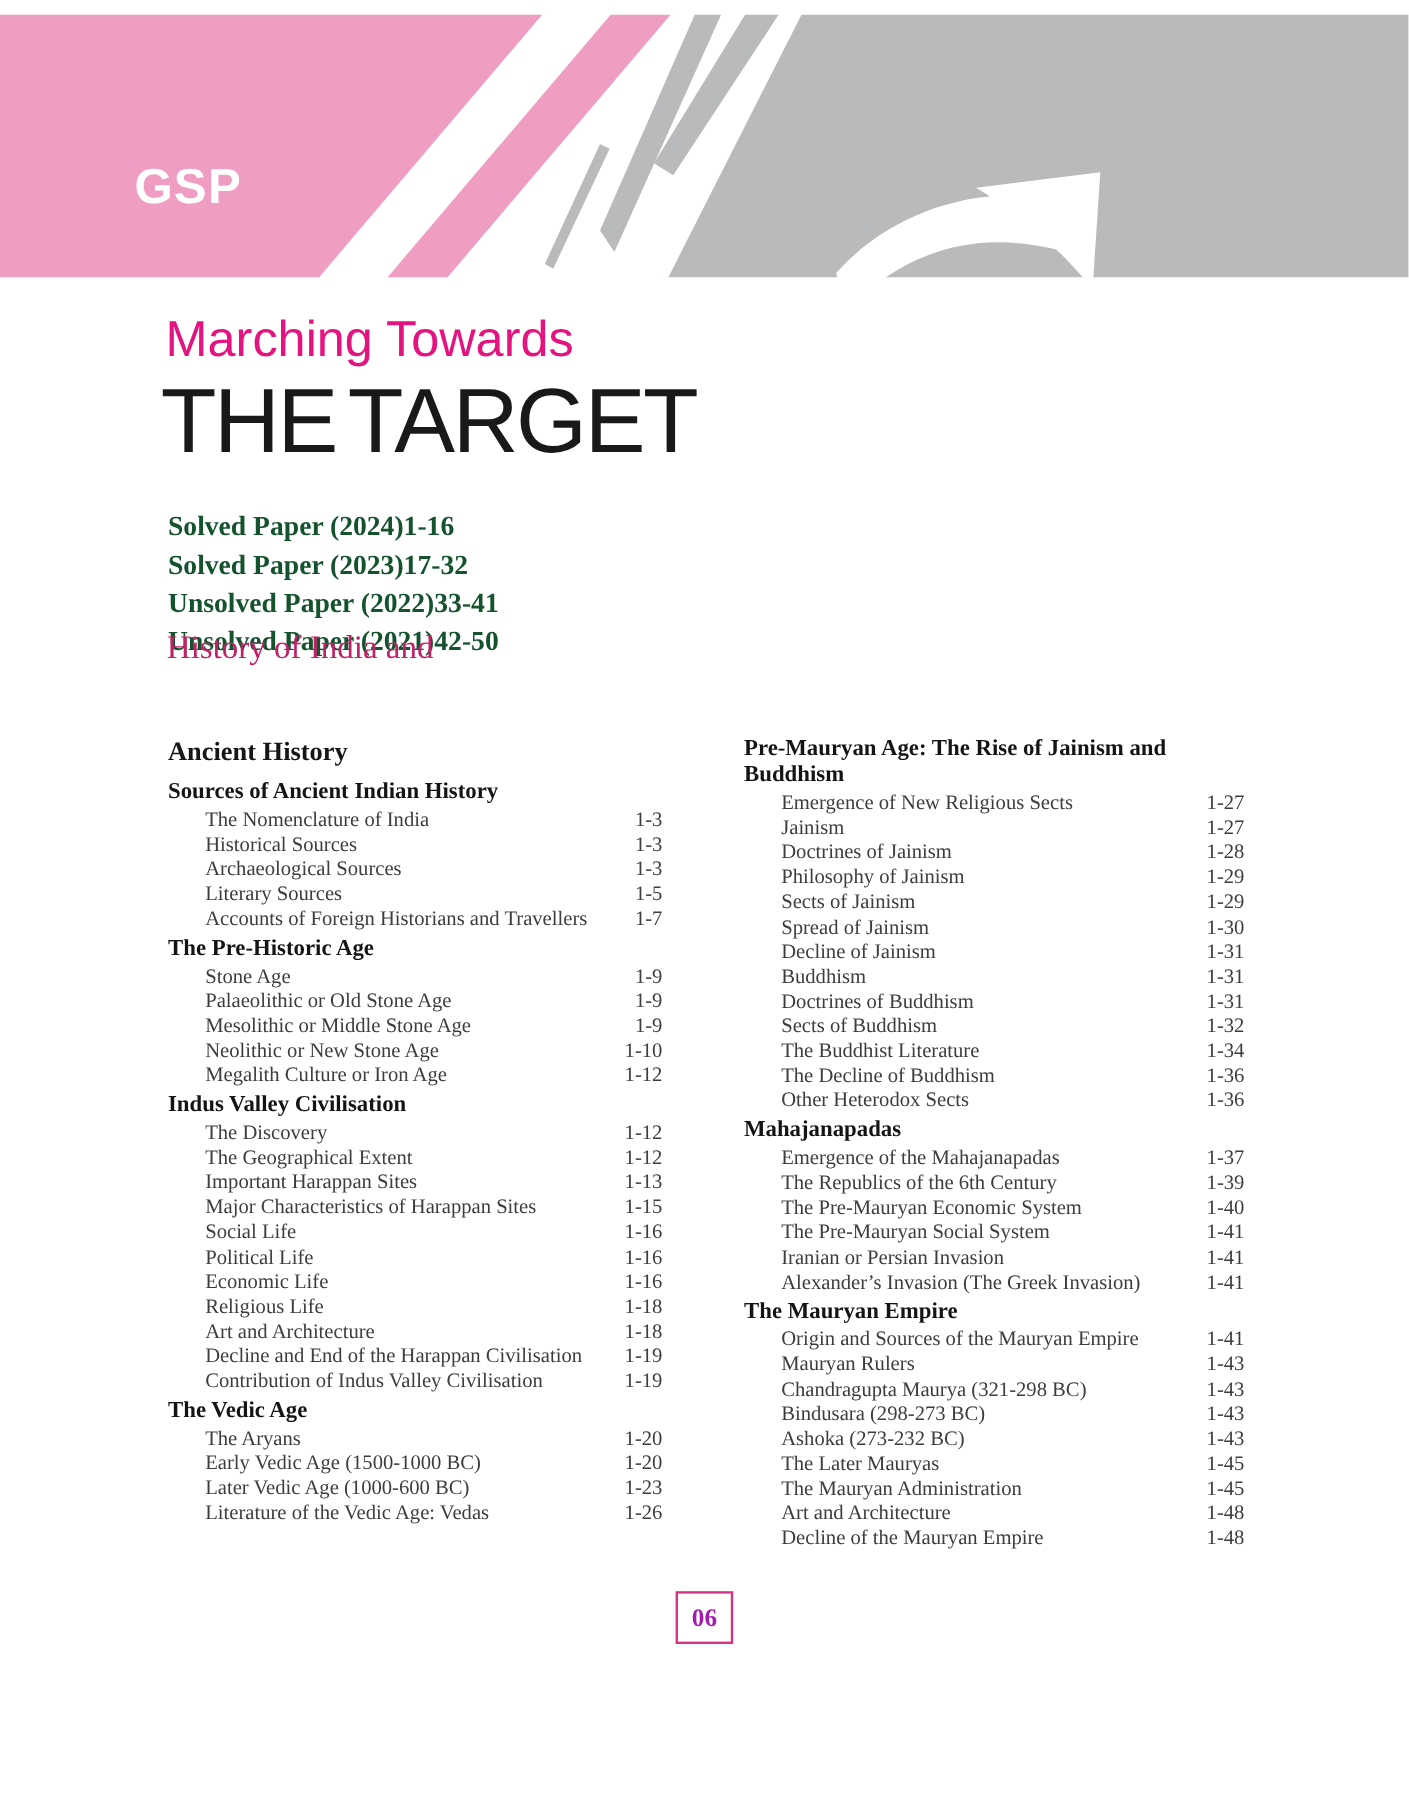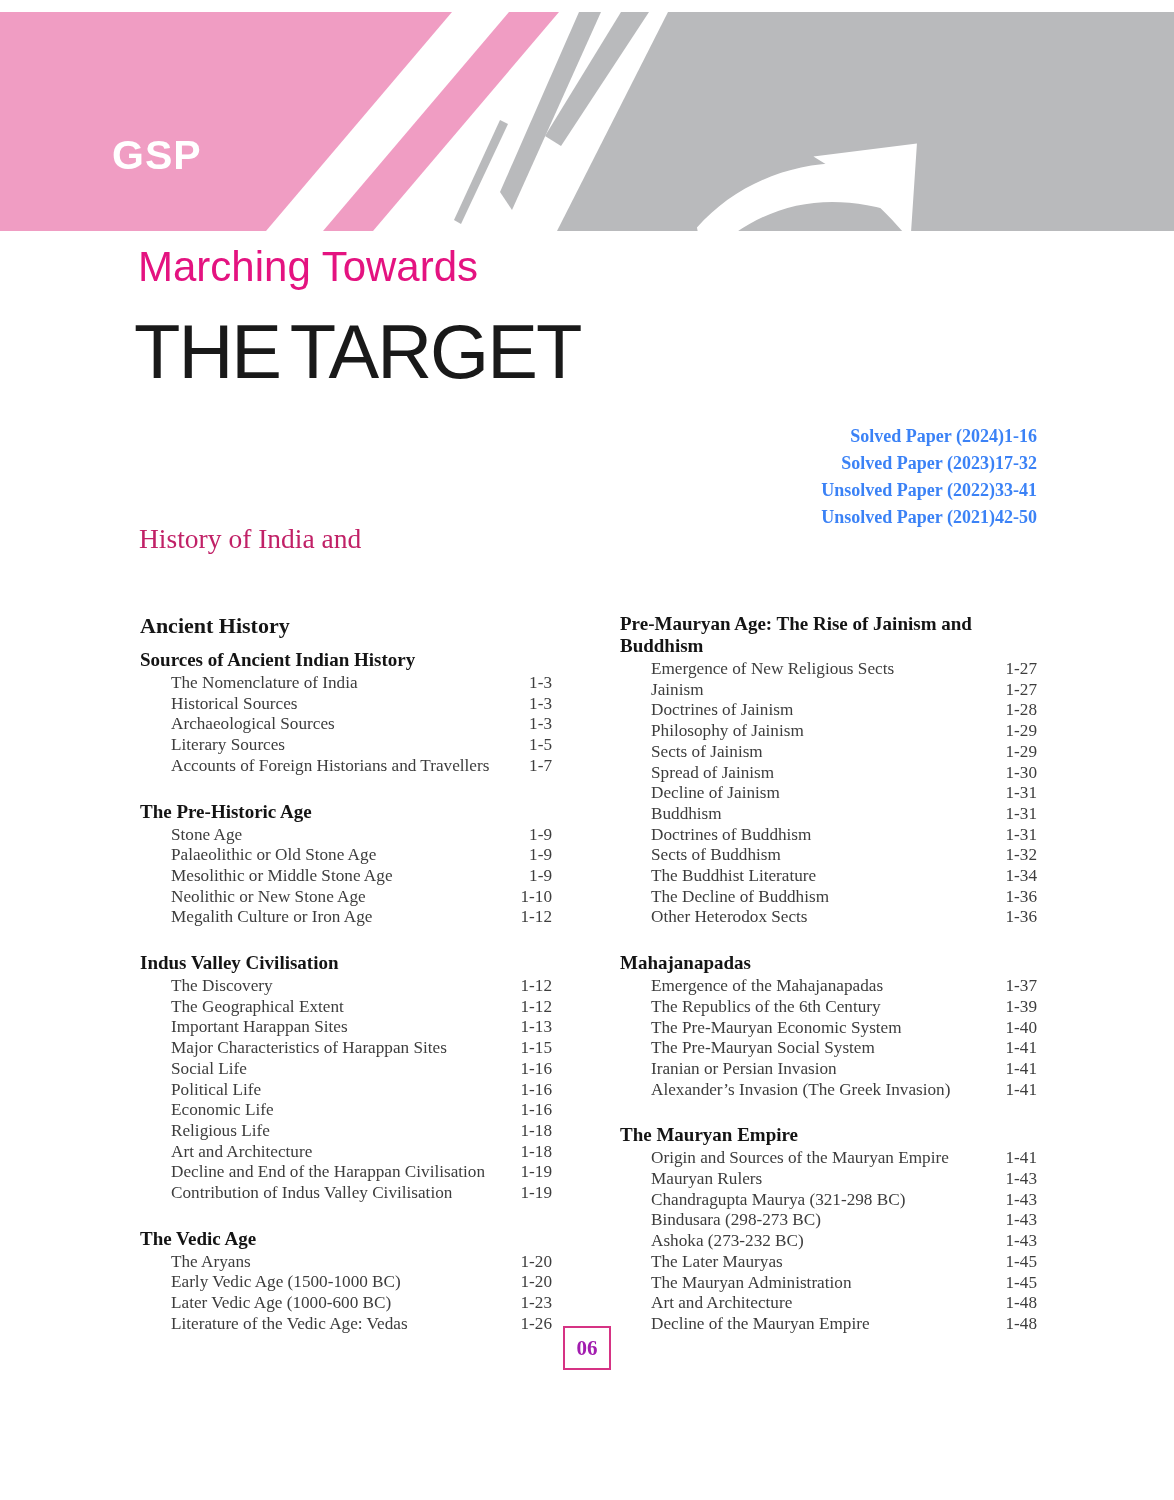--- a/index.html
+++ b/index.html
@@ -24,41 +24,41 @@
   .logo{position:absolute;left:112px;top:127px;color:#fff;font-family:"Liberation Sans",sans-serif;}
   .logo-row{display:flex;align-items:flex-start;gap:5px;}
   .logo-gsp{font-size:41px;font-weight:bold;line-height:0.82;letter-spacing:1px;}
   .logo-icon{width:42px;height:34px;margin-top:-2px;}
   .logo-icon path{fill:#ffffff;}
   .logo-l1{display:inline-block;font-size:21.5px;font-weight:bold;letter-spacing:0.6px;
     border-bottom:2.5px solid #fff;padding-bottom:1px;margin-top:3px;line-height:1.05;}
   .logo-l2{font-size:15.3px;font-weight:bold;letter-spacing:0.9px;margin-top:3px;line-height:1;}
 
   
-  .kicker{position:absolute;left:138px;top:246px;font-family:"Liberation Sans",sans-serif;
+  .kicker{position:absolute;left:138px;top:262px;font-family:"Liberation Sans",sans-serif;
     font-size:42px;line-height:1;color:var(--kicker-pink);}
   .main-title{position:absolute;left:134px;top:314px;margin:0;font-family:"Liberation Sans",sans-serif;
     font-weight:400;font-size:76px;line-height:1;letter-spacing:-2px;word-spacing:-8px;color:#191919;}
 
   
   .papers{position:absolute;left:140px;top:427px;width:897px;}
-  .paper-row{display:flex;justify-content:flex-end;font-weight:bold;font-size:18px;
-    color:#3b82f6;line-height:1;margin-bottom:9px;}
+  .paper-row{display:flex;justify-content:flex-start;font-weight:bold;font-size:23px;
+    color:#14532d;line-height:1;margin-bottom:9px;}
 
   
   .toc-heading{position:absolute;left:139px;top:524px;font-size:27.5px;line-height:29px;
     color:var(--heading-crimson);}
   .subheading{position:absolute;left:140px;top:615px;font-weight:bold;font-size:22px;
     line-height:1;color:#161616;}
 
   
   .col{position:absolute;}
   .col-left{left:140px;top:649px;width:412px;}
   .col-right{left:620px;top:613px;width:417px;}
-  .toc-section:not(:first-child){margin-top:24px;}
+  .toc-section:not(:first-child){margin-top:3px;}
   .toc-section-title{font-weight:bold;font-size:19px;line-height:22px;color:#141414;margin-bottom:2px;}
   .toc-item{display:flex;font-size:17.2px;line-height:20.7px;color:#3d3d3d;}
   .toc-item-label{flex:1;padding-left:31px;}
   .toc-item-page{text-align:right;white-space:nowrap;}
 
   
   .footer-box{position:absolute;left:563px;top:1326px;width:44px;height:40px;
     border:2.5px solid var(--footer-box-border);display:flex;align-items:center;justify-content:center;
     font-size:21px;font-weight:700;color:#a21caf;}
 </style>

